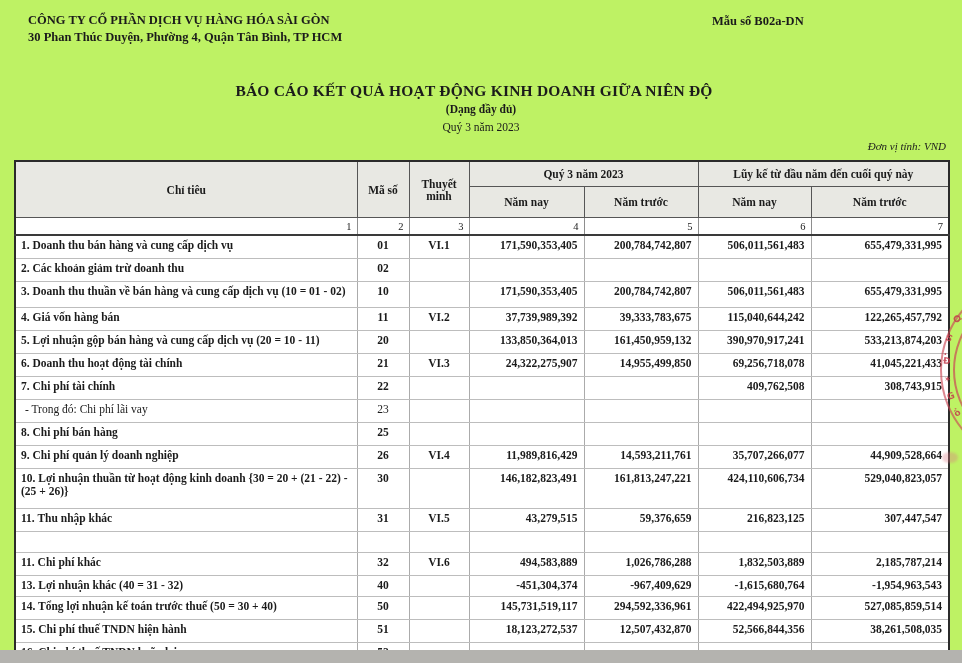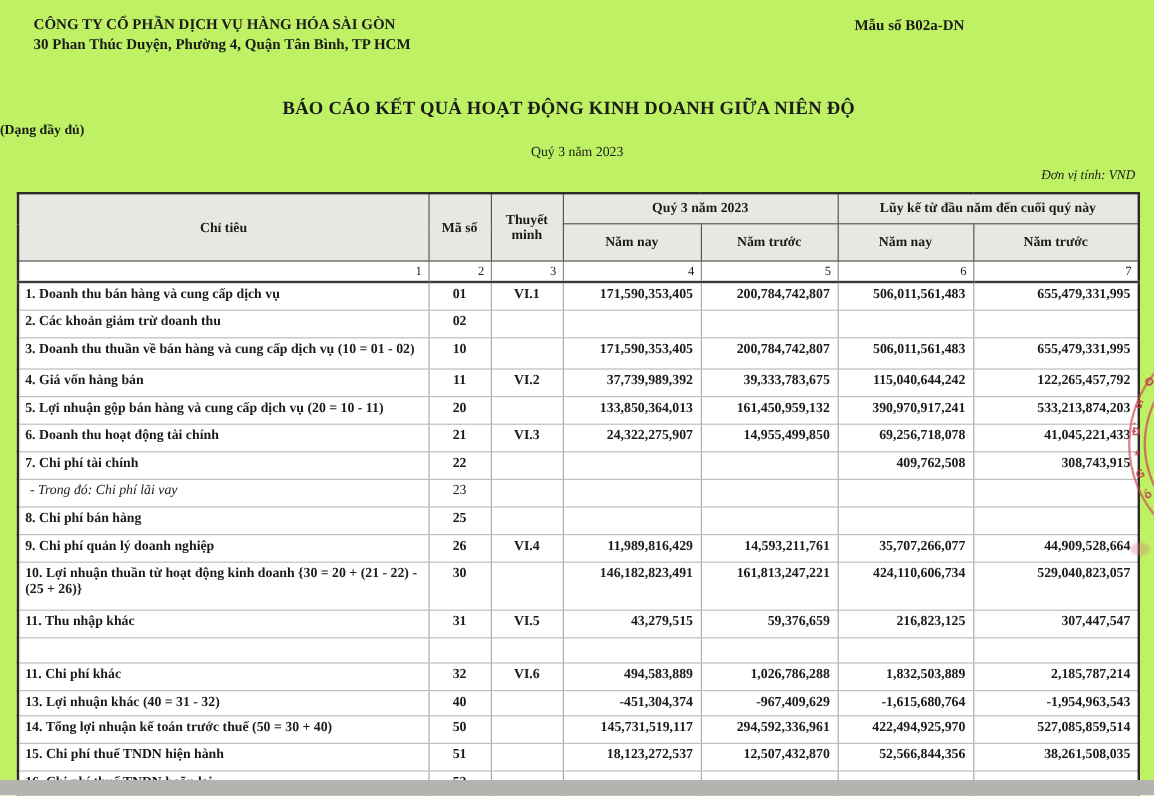--- a/index.html
+++ b/index.html
@@ -10,21 +10,21 @@
     overflow:hidden;
     font-family:"Liberation Serif","DejaVu Serif",serif;
     color:#1b1b1b;
   }
   
   .company-block{position:absolute;left:28px;top:12px;line-height:17px;font-size:12.5px;font-weight:bold;}
   .form-block{position:absolute;left:712px;top:14px;width:240px;text-align:left;}
   .form-number{font-size:12.5px;font-weight:bold;}
   .form-issuance{margin-top:18px;font-size:10.5px;font-style:italic;line-height:13px;}
   .report-title{position:absolute;left:0;top:82px;width:948px;text-align:center;font-size:15.5px;font-weight:bold;letter-spacing:.2px;}
-  .report-subtitle{position:absolute;left:0;top:103px;width:962px;font-size:11.5px;font-weight:bold;}
+  .report-subtitle{position:absolute;left:0;top:103px;width:962px;text-align:center;font-size:11.5px;font-weight:bold;}
   .report-period{position:absolute;left:0;top:121px;width:962px;text-align:center;font-size:11.5px;}
   .currency-note{position:absolute;right:16px;top:140px;font-size:11px;font-style:italic;}
 
   
   table.report{
     position:absolute;left:14px;top:160px;
     width:934px;border-collapse:collapse;table-layout:fixed;
     border:2px solid #2b2b2b;
     background:#fff;
   }
@@ -48,21 +48,21 @@
   tbody.body-rows td.c-code{text-align:center;}
   tbody.body-rows td.c-note{text-align:center;}
   tbody.body-rows td.c-num{text-align:right;padding-right:6px;}
   tbody.body-rows tr{height:23px;}
   tbody.body-rows tr.r-short{height:21px;}
   tbody.body-rows tr.r-clipped{height:26px;}
   tbody.body-rows tr.r-clipped td.c-label,
   tbody.body-rows tr.r-tall td.c-label{white-space:normal;}
   tbody.body-rows tr.r-tall{height:40px;}
   tbody.body-rows tr.plain td{font-weight:normal;}
-  tbody.body-rows tr.plain td.c-label{padding-left:9px;font-style:italic;}
+  tbody.body-rows tr.plain td.c-label{padding-left:9px;}
 
   
   .seal-circle{position:absolute;border-radius:50%;pointer-events:none;}
   .seal-outer{left:940px;top:276px;width:184px;height:184px;border:2.5px solid rgba(203,72,86,.65);}
   .seal-inner{left:953px;top:289px;width:158px;height:158px;border:2px solid rgba(203,72,86,.7);}
   .seal-glyph{position:absolute;font-size:9px;font-weight:bold;color:rgba(195,58,74,.85);
     font-family:"DejaVu Sans",sans-serif;pointer-events:none;}
   .seal-smudge{position:absolute;left:942px;top:452px;width:16px;height:11px;border-radius:50%;
     background:rgba(222,120,132,.35);filter:blur(1px);}
 

